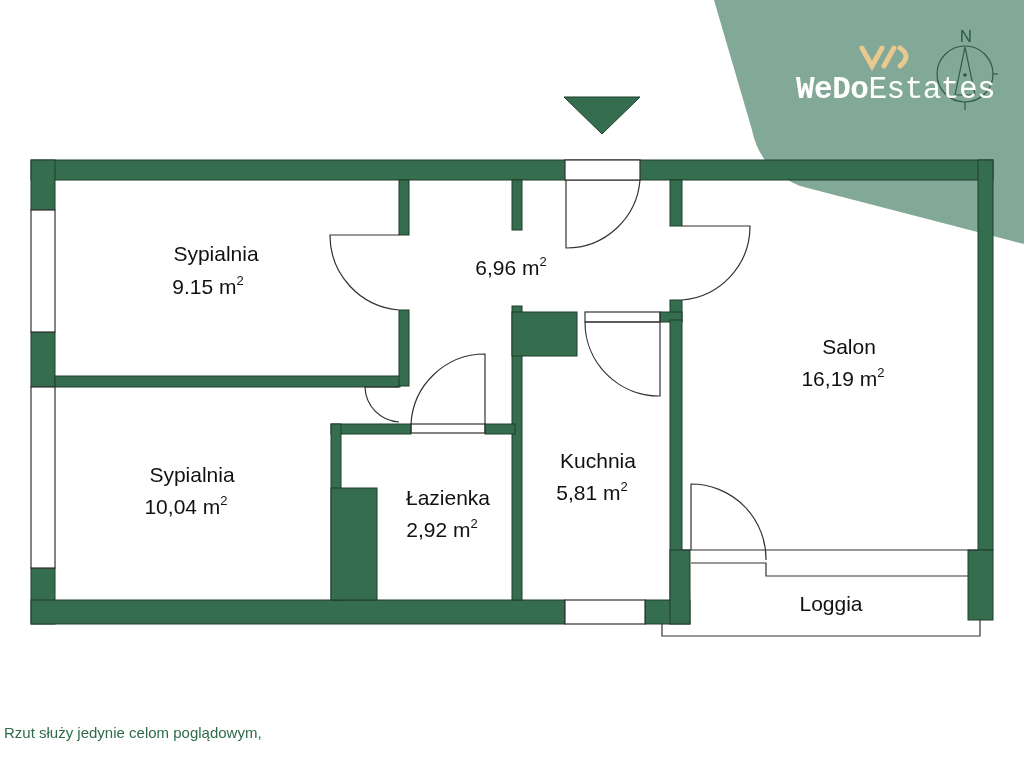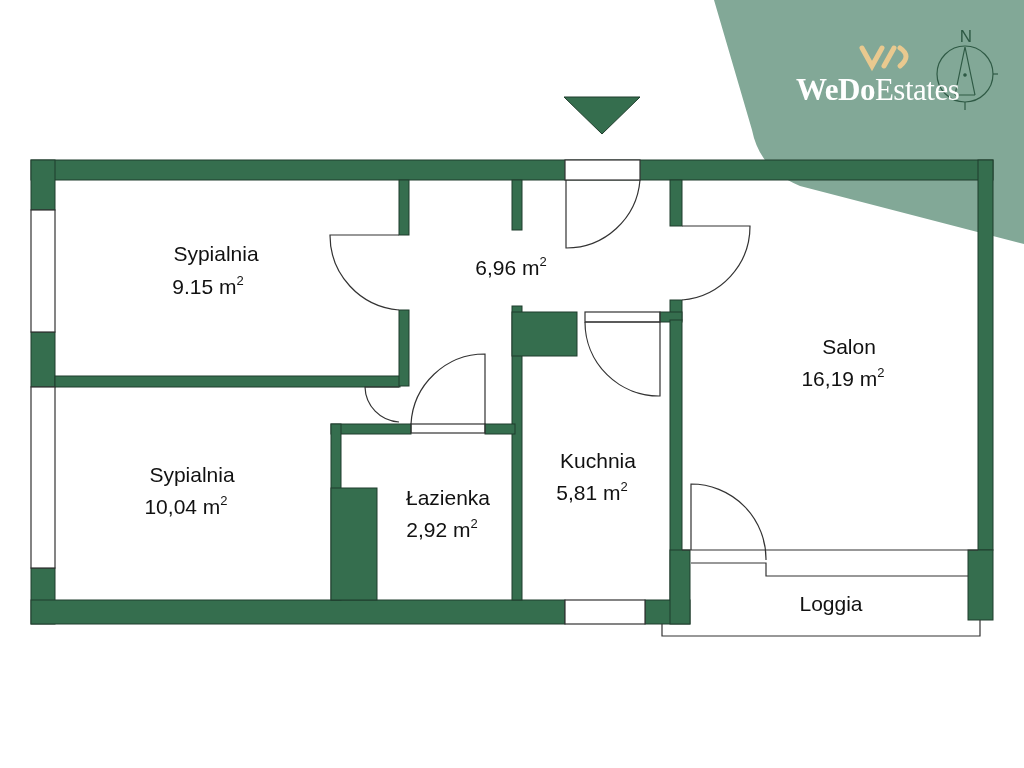--- a/index.html
+++ b/index.html
@@ -4,21 +4,21 @@
 <style>
   html,body{margin:0;padding:0;background:#ffffff;}
   body{width:1024px;height:768px;position:relative;overflow:hidden;font-family:"Liberation Sans","DejaVu Sans",sans-serif;}
   svg{position:absolute;left:0;top:0;}
   .wall{fill:#356e4e;stroke:#1f3d2c;stroke-width:1;}
   .line{fill:none;stroke:#333;stroke-width:1.2;}
   .win{fill:#fff;stroke:#333;stroke-width:1.2;}
   .room-label{font-family:"Liberation Sans",sans-serif;font-size:21px;fill:#111;text-anchor:middle;}
   .sup{font-size:13px;}
   .disclaimer{position:absolute;left:4px;top:722px;color:#2e6b4a;font-size:15px;line-height:21px;font-family:"Liberation Sans",sans-serif;}
-  .logo{position:absolute;left:796px;top:72px;font-family:Liberation Serif, serif;font-size:31px;color:#fff;letter-spacing:-0.5px;}
+  .logo{position:absolute;left:796px;top:72px;font-family:Liberation Mono, monospace;font-size:31px;color:#fff;letter-spacing:-0.5px;}
   .logo .bold{font-weight:bold;}
   .logo .thin{font-weight:normal;}
 </style>
 </head>
 <body>
 
 <svg width="1024" height="768" viewBox="0 0 1024 768">
 
   <path d="M714,0 L1024,0 L1024,244 L800,186 Q760,170 752,130 Z" fill="#82a897"></path>
 
@@ -114,13 +114,14 @@
   <text class="room-label" x="843" y="386"><tspan>16,19 m</tspan><tspan class="sup" dy="-9">2</tspan></text>
 
   <text class="room-label" x="831" y="611">Loggia</text>
 </svg>
 
 <div class="logo">
   <span class="bold">WeDo</span><span class="thin">Estates</span>
 </div>
 
 <div class="disclaimer">
+  <div>Rzut służy jedynie celom poglądowym,</div>
 </div>
 
 </body></html>

